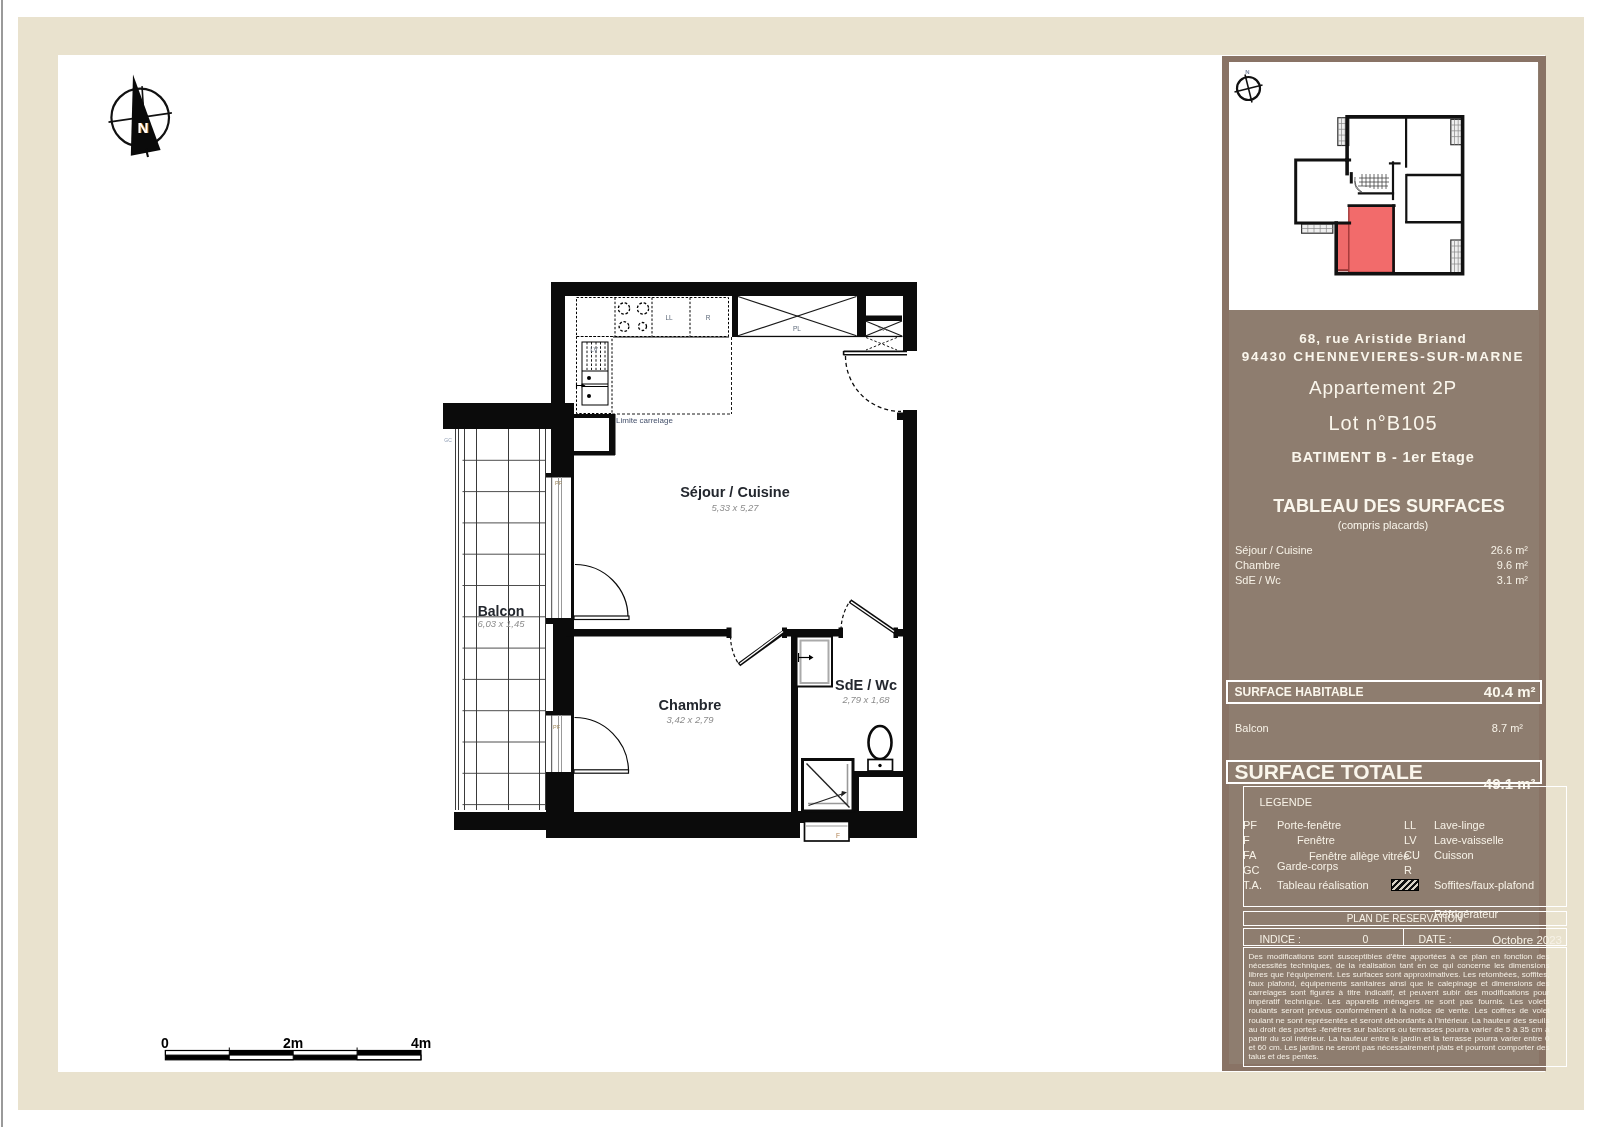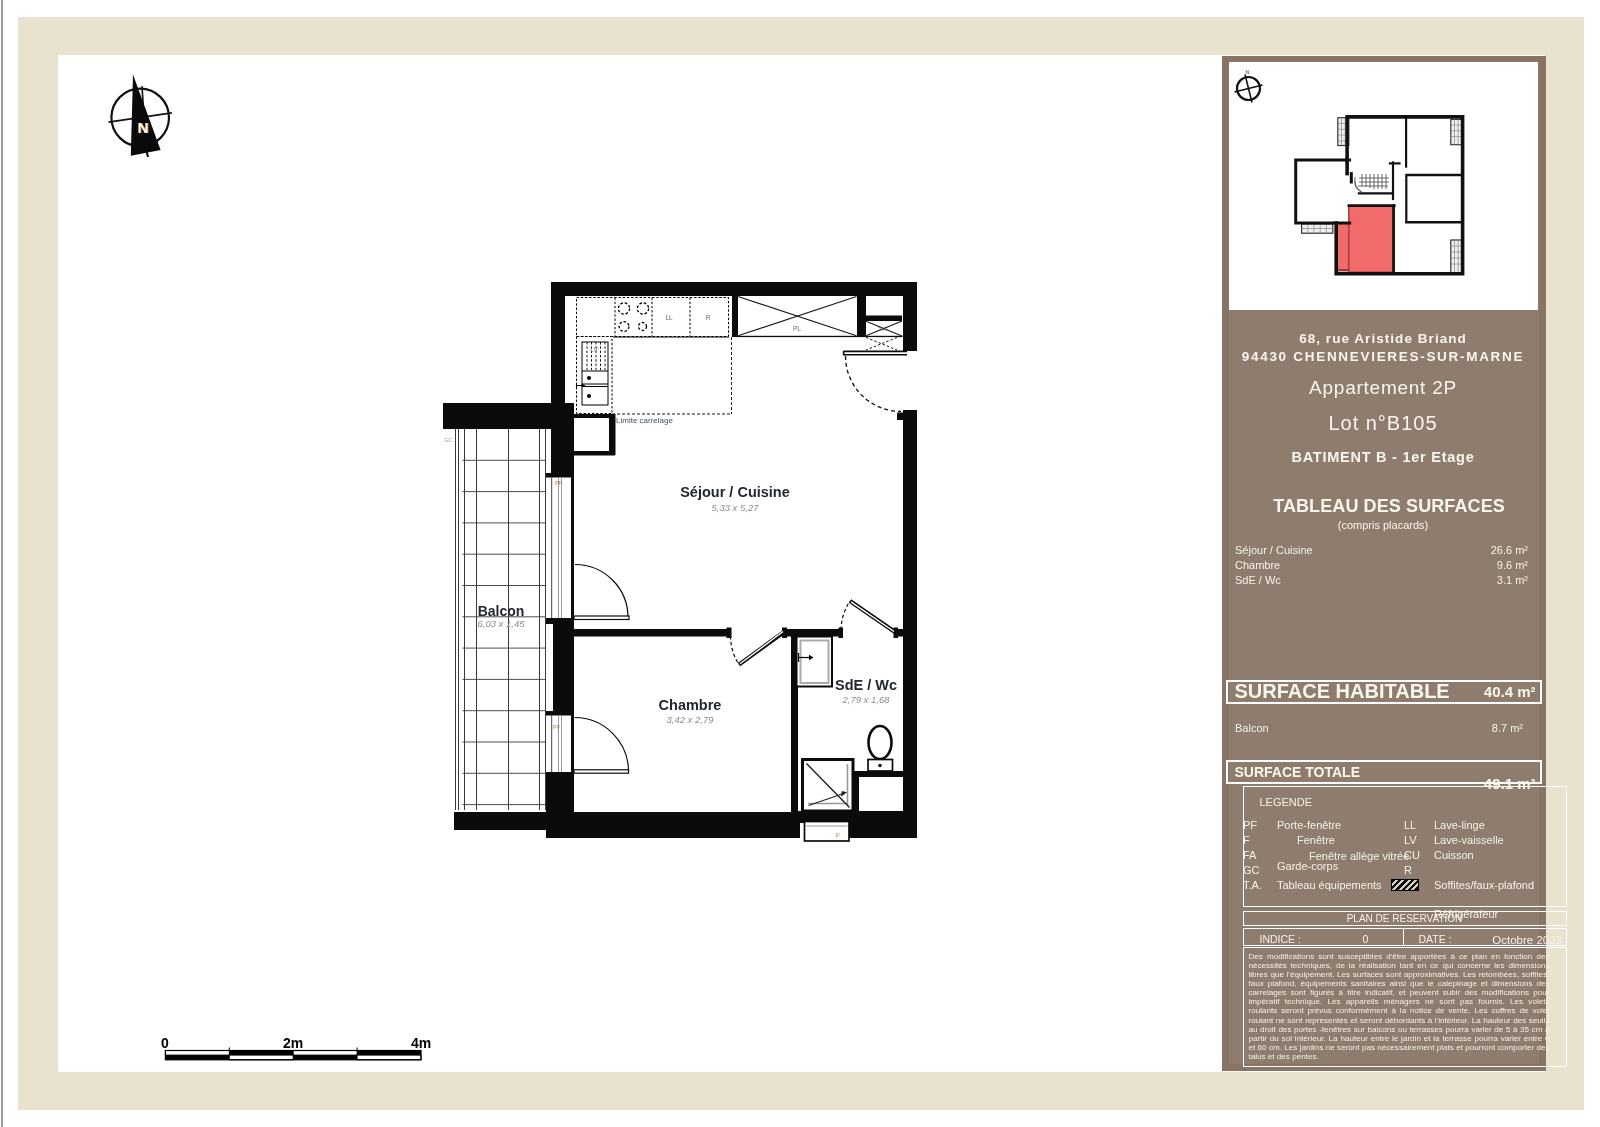--- a/index.html
+++ b/index.html
@@ -339,45 +339,45 @@
 <div class="abs row3" style="top:558.8px;">
     <span>Chambre</span>
     <span>9.6 m²</span>
   </div>
 <div class="abs row3" style="top:573.6px;">
     <span>SdE / Wc</span>
     <span>3.1 m²</span>
   </div>
 
 <div class="abs sbox" style="top:680px;">
-  <span style="font-size:20px;font-weight:bold;">SURFACE HABITABLE</span>
+  <span style="font-size:12px;font-weight:bold;">SURFACE HABITABLE</span>
   <span style="font-size:15px;font-weight:bold;">40.4 m²</span>
 </div>
 <div class="abs row3" style="top:722.2px;">
     <span>Balcon</span>
     <span style="margin-right:5px;">8.7 m²</span>
   </div>
 <div class="abs sbox" style="top:760px;">
-  <span style="font-size:14px;font-weight:bold;">SURFACE TOTALE</span>
+  <span style="font-size:21px;font-weight:bold;">SURFACE TOTALE</span>
   <span style="font-size:15px;font-weight:bold;position:relative;top:2px;margin-top:20px;">49.1 m²</span>
 </div>
 
 <div class="abs lbox" style="top:786px;height:121px;">
   <div style="position:absolute;left:16px;top:9px;font-size:11px;">LEGENDE</div>
 </div>
 <div class="leg" style="left:1243px;top:818.5px;">PF</div>
 <div class="leg" style="left:1277px;top:818.5px;">Porte-fenêtre</div>
 <div class="leg" style="left:1243px;top:833.5px;">F</div>
 <div class="leg" style="left:1289px;top:833.5px;margin-left:8px;">Fenêtre</div>
 <div class="leg" style="left:1243px;top:848.5px;">FA</div>
 <div class="leg" style="left:1277px;top:850px;margin-left:32px;">Fenêtre allège vitrée</div>
 <div class="leg" style="left:1243px;top:863.5px;">GC</div>
 <div class="leg" style="left:1277px;top:860px;">Garde-corps</div>
 <div class="leg" style="left:1243px;top:878.5px;">T.A.</div>
-<div class="leg" style="left:1277px;top:878.5px;">Tableau équipements</div>
+<div class="leg" style="left:1277px;top:878.5px;">Tableau réalisation</div>
 <div class="leg" style="left:1404px;top:818.5px;">LL</div>
 <div class="leg" style="left:1434px;top:818.5px;">Lave-linge</div>
 <div class="leg" style="left:1404px;top:833.5px;">LV</div>
 <div class="leg" style="left:1434px;top:833.5px;">Lave-vaisselle</div>
 <div class="leg" style="left:1404px;top:848.5px;">CU</div>
 <div class="leg" style="left:1434px;top:848.5px;">Cuisson</div>
 <div class="leg" style="left:1404px;top:863.5px;">R</div>
 <div class="leg" style="left:1434px;top:863.5px;margin-top:44px;">Réfrigérateur</div>
 <div class="leg" style="left:1434px;top:878.5px;">Soffites/faux-plafond</div>
 <div class="abs" style="left:1391px;top:879px;width:28px;height:11.5px;border:1.5px solid #000;box-sizing:border-box;background:repeating-linear-gradient(135deg,#111 0,#111 2.5px,#d8d2c6 2.5px,#d8d2c6 4.5px);"></div>

